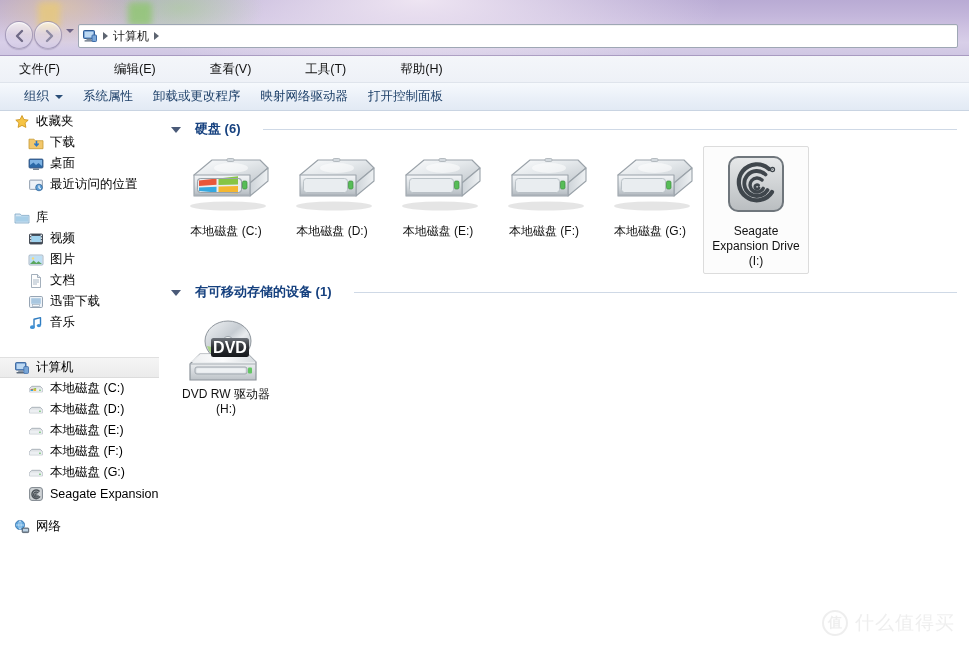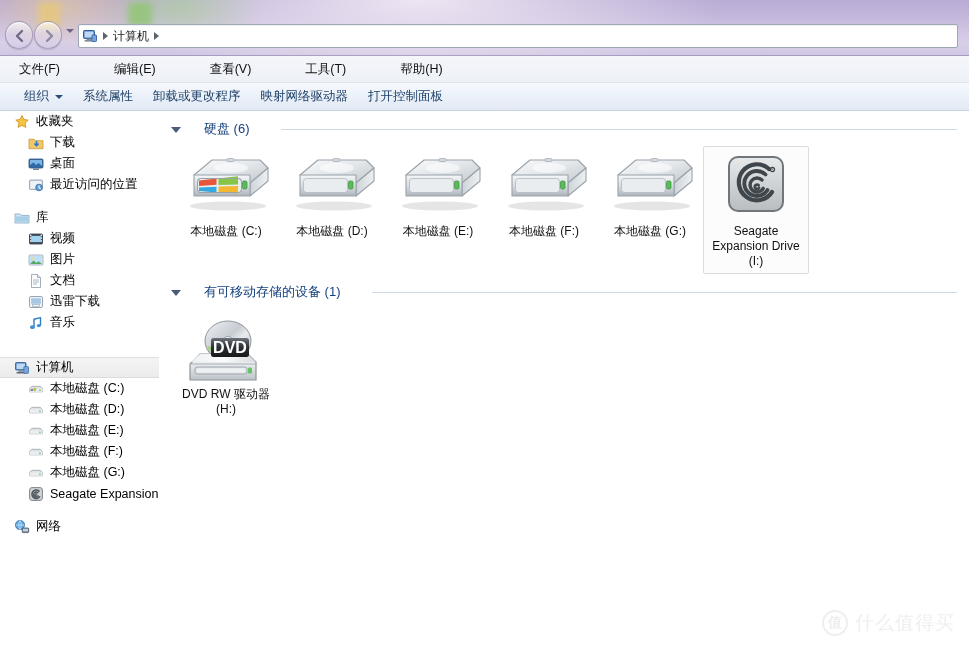--- a/index.html
+++ b/index.html
@@ -104,22 +104,23 @@
   .navgap { height: 12px; }
   .navlabel { overflow: hidden; text-overflow: clip; }
   .ico { width: 16px; height: 16px; flex: 0 0 16px; position: relative; }
 
   
   .content {
     position: absolute; left: 159px; top: 111px; width: 810px; height: 535px;
     background: #fff; overflow: hidden;
   }
   .section-header {
-    display: flex; align-items: center; gap: 23px;
+    display: flex; align-items: center; gap: 14px;
     padding: 9px 12px 2px 12px;
+    font-weight: bold;
   }
   .sh-caret {
     width: 0; height: 0; border-left: 5px solid transparent; border-right: 5px solid transparent;
     border-top: 6px solid #4a5a78; margin-top: 2px;
   }
   .sh-title { font-size: 13px; color: #16417f; white-space: nowrap; }
   .sh-rule { flex: 1; height: 1px; background: #cfd9e6; margin-left: 8px; }
 
   .tile-grid { display: flex; flex-wrap: wrap; padding: 6px 0 0 14px; }
   .tile {

